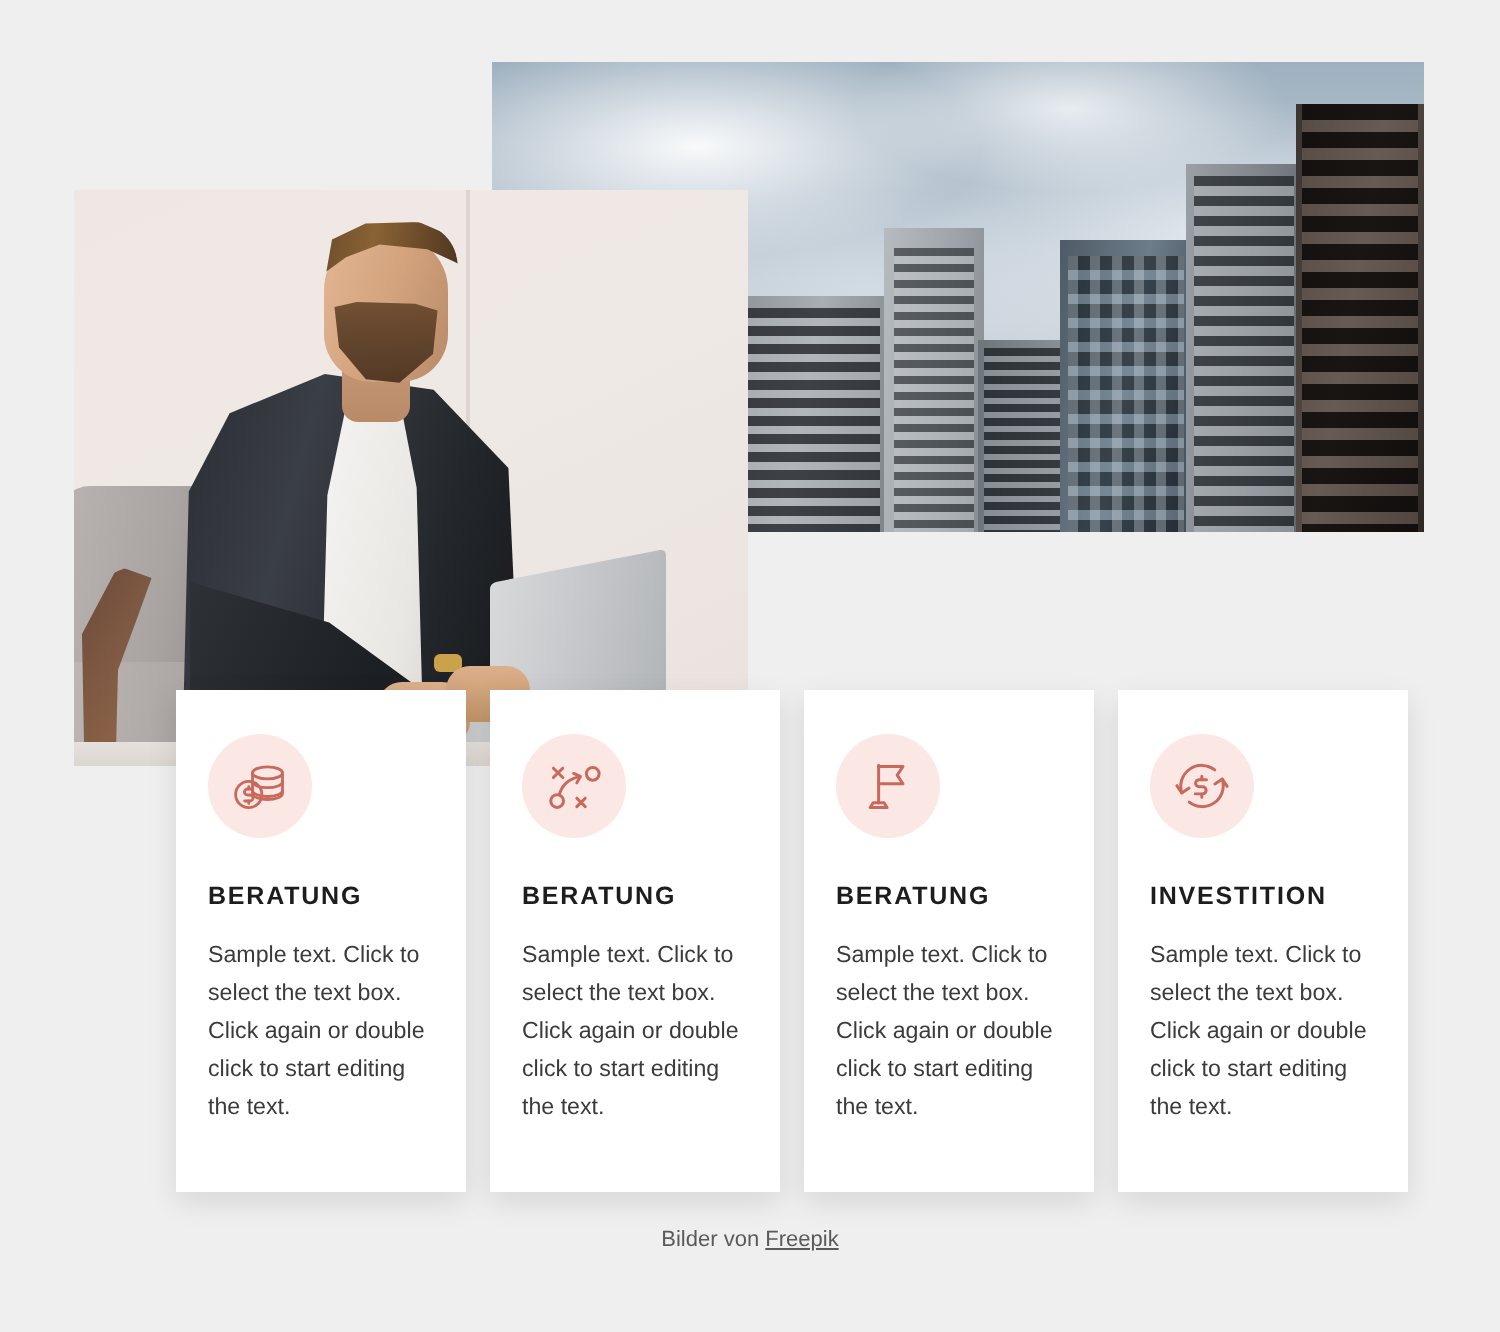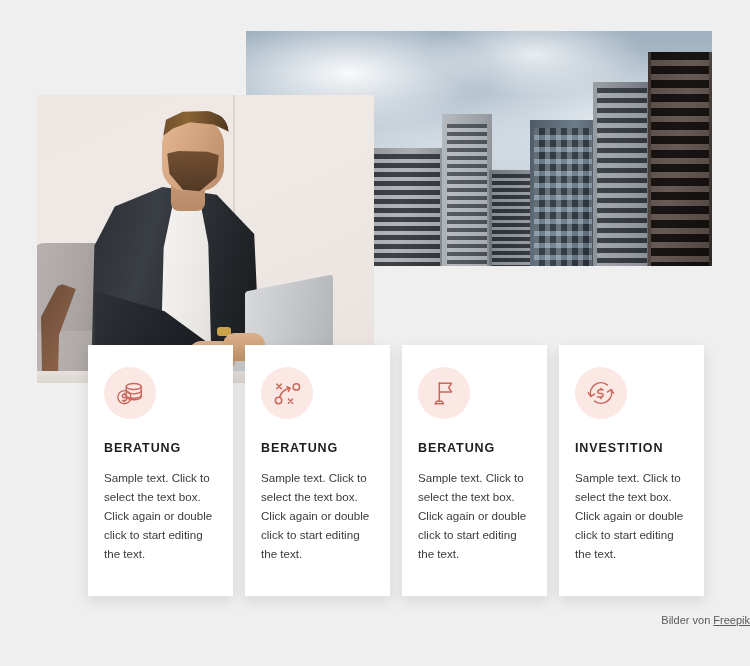--- a/index.html
+++ b/index.html
@@ -220,21 +220,21 @@
     line-height: 19px;
     color: #3b3b3b;
   }
 
   
   .footer {
     position: absolute;
     left: 0;
     top: 614px;
     width: 750px;
-    text-align: right;
+    text-align: center;
     font-size: 11px;
     color: #5a5a5a;
   }
   .footer a {
     color: #5a5a5a;
     text-decoration: underline;
   }
 </style>
 </head>
 <body>

